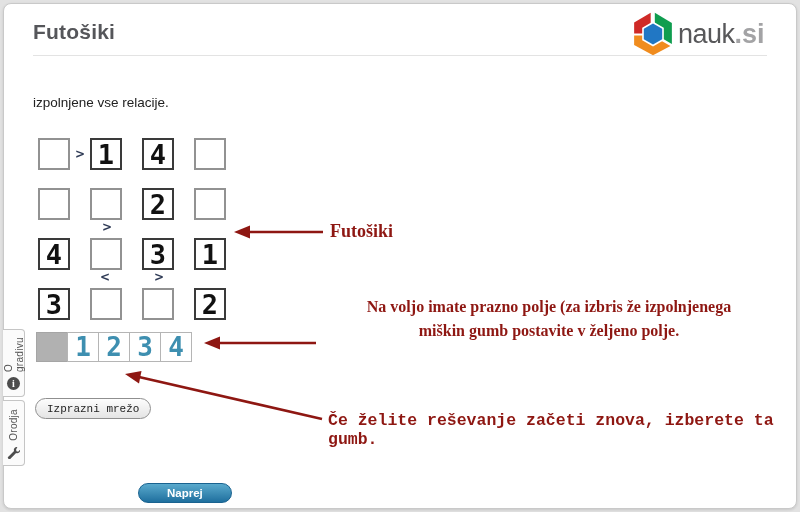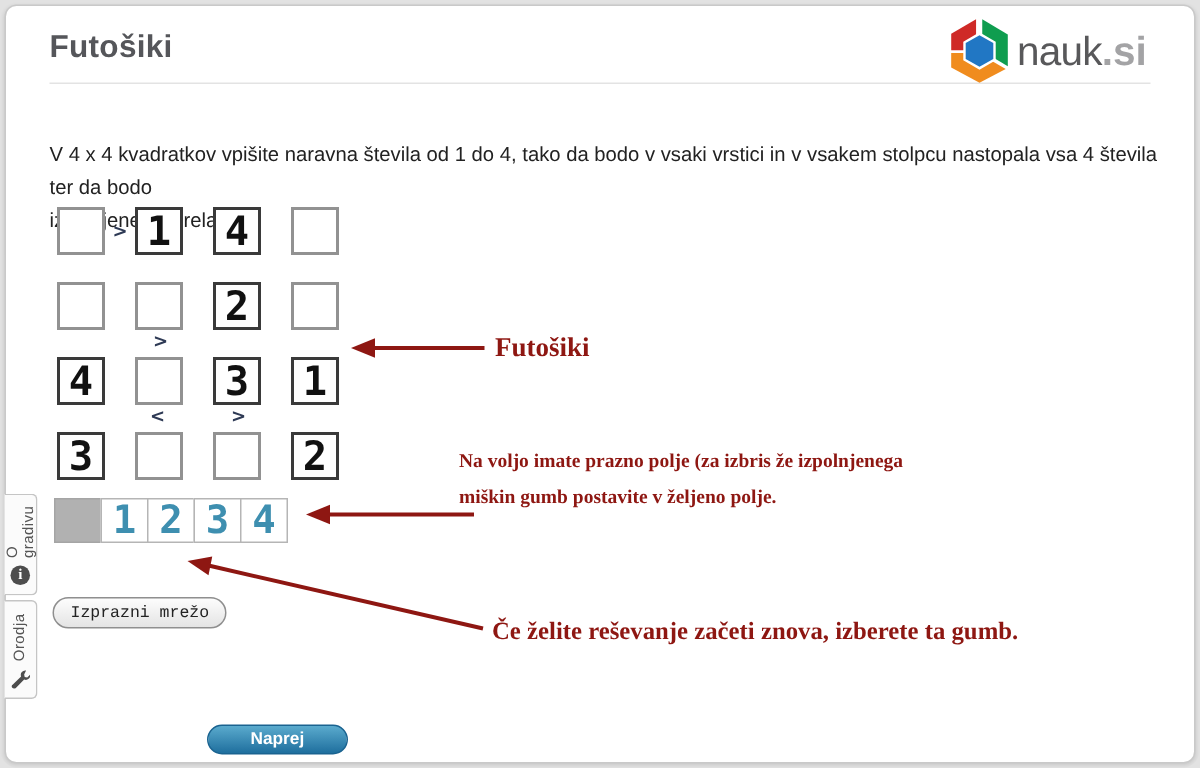--- a/index.html
+++ b/index.html
@@ -29,22 +29,22 @@
             display:flex;align-items:center;justify-content:center;
             font-family:"DejaVu Sans Mono",monospace;font-weight:bold;font-size:26px;color:#3e8fb0;}
   .sel-cell:first-child{margin-left:0;background:#b1b1b1;border-color:#a5a5a5;}
 
   .clear-btn{position:absolute;left:35px;top:370px;height:21px;padding:0 11px;border:1px solid #8f8f8f;border-radius:11px;
              background:linear-gradient(#fdfdfd,#e4e4e4);font-family:Liberation Mono, monospace;
              font-size:11px;color:#222;cursor:pointer;margin-top:28px;}
 
   .red-note{color:#8e1712;font-family:"Liberation Serif",serif;font-weight:bold;}
   .grid-label{position:absolute;left:330px;top:221px;font-size:18px;}
-  .selector-note{position:absolute;left:306px;top:295px;width:486px;font-size:13px;line-height:24px;}
-  .clear-note{position:absolute;left:328px;top:411px;font-size:16.5px;}
+  .selector-note{position:absolute;left:306px;top:295px;width:486px;text-align:center;font-size:16px;line-height:24px;}
+  .clear-note{position:absolute;left:328px;top:411px;font-size:16.5px;font-family:Liberation Mono, monospace;}
 
   .arrows{position:absolute;inset:0;pointer-events:none;}
 
   .side-tab{position:absolute;left:3px;width:22px;box-sizing:border-box;border:1px solid #c5c5c5;border-left:none;
             border-radius:0 4px 4px 0;background:#fbfbfb;display:flex;flex-direction:column;align-items:center;
             justify-content:flex-end;gap:5px;padding:6px 0;cursor:pointer;}
   .tab-o-gradivu{top:329px;height:68px;}
   .tab-orodja{top:400px;height:66px;}
   .side-tab .vlabel{writing-mode:vertical-rl;transform:rotate(180deg);font-size:10px;color:#555;letter-spacing:.3px;}
   .info-icon{width:13px;height:13px;border-radius:50%;background:#4d4d4d;color:#fff;
@@ -68,21 +68,20 @@
       <polygon points="45,4 9,25 9,49 45,49" fill="#cf2a27"></polygon>
       <polygon points="54,4 91,26 91,72 54,50" fill="#0f9d4f"></polygon>
       <polygon points="9,53 48,53 88,76 50,96 9,74" fill="#f08c1e"></polygon>
       <polygon points="50,27 70,38.5 70,61.5 50,73 30,61.5 30,38.5" fill="#2177c4" stroke="#ffffff" stroke-width="7" paint-order="stroke"></polygon>
     </svg>
     <span class="logo-text">nauk</span>
       <span class="logo-tld">.si</span>
   </div>
 
   <div class="instructions">
-    <div>V 4 x 4 kvadratkov vpišite naravna števila od 1 do 4, tako da bodo v vsaki vrstici in v vsakem stolpcu nastopala vsa 4 števila ter da bodo</div>
     <div>izpolnjene vse relacije.</div>
   </div>
 
   <div class="grid">
     <div class="cell" style="left:0;top:0"></div>
     <div class="cell filled" style="left:52px;top:0">1</div>
     <div class="cell filled" style="left:104px;top:0">4</div>
     <div class="cell" style="left:156px;top:0"></div>
 
     <div class="cell" style="left:0;top:50px"></div>

